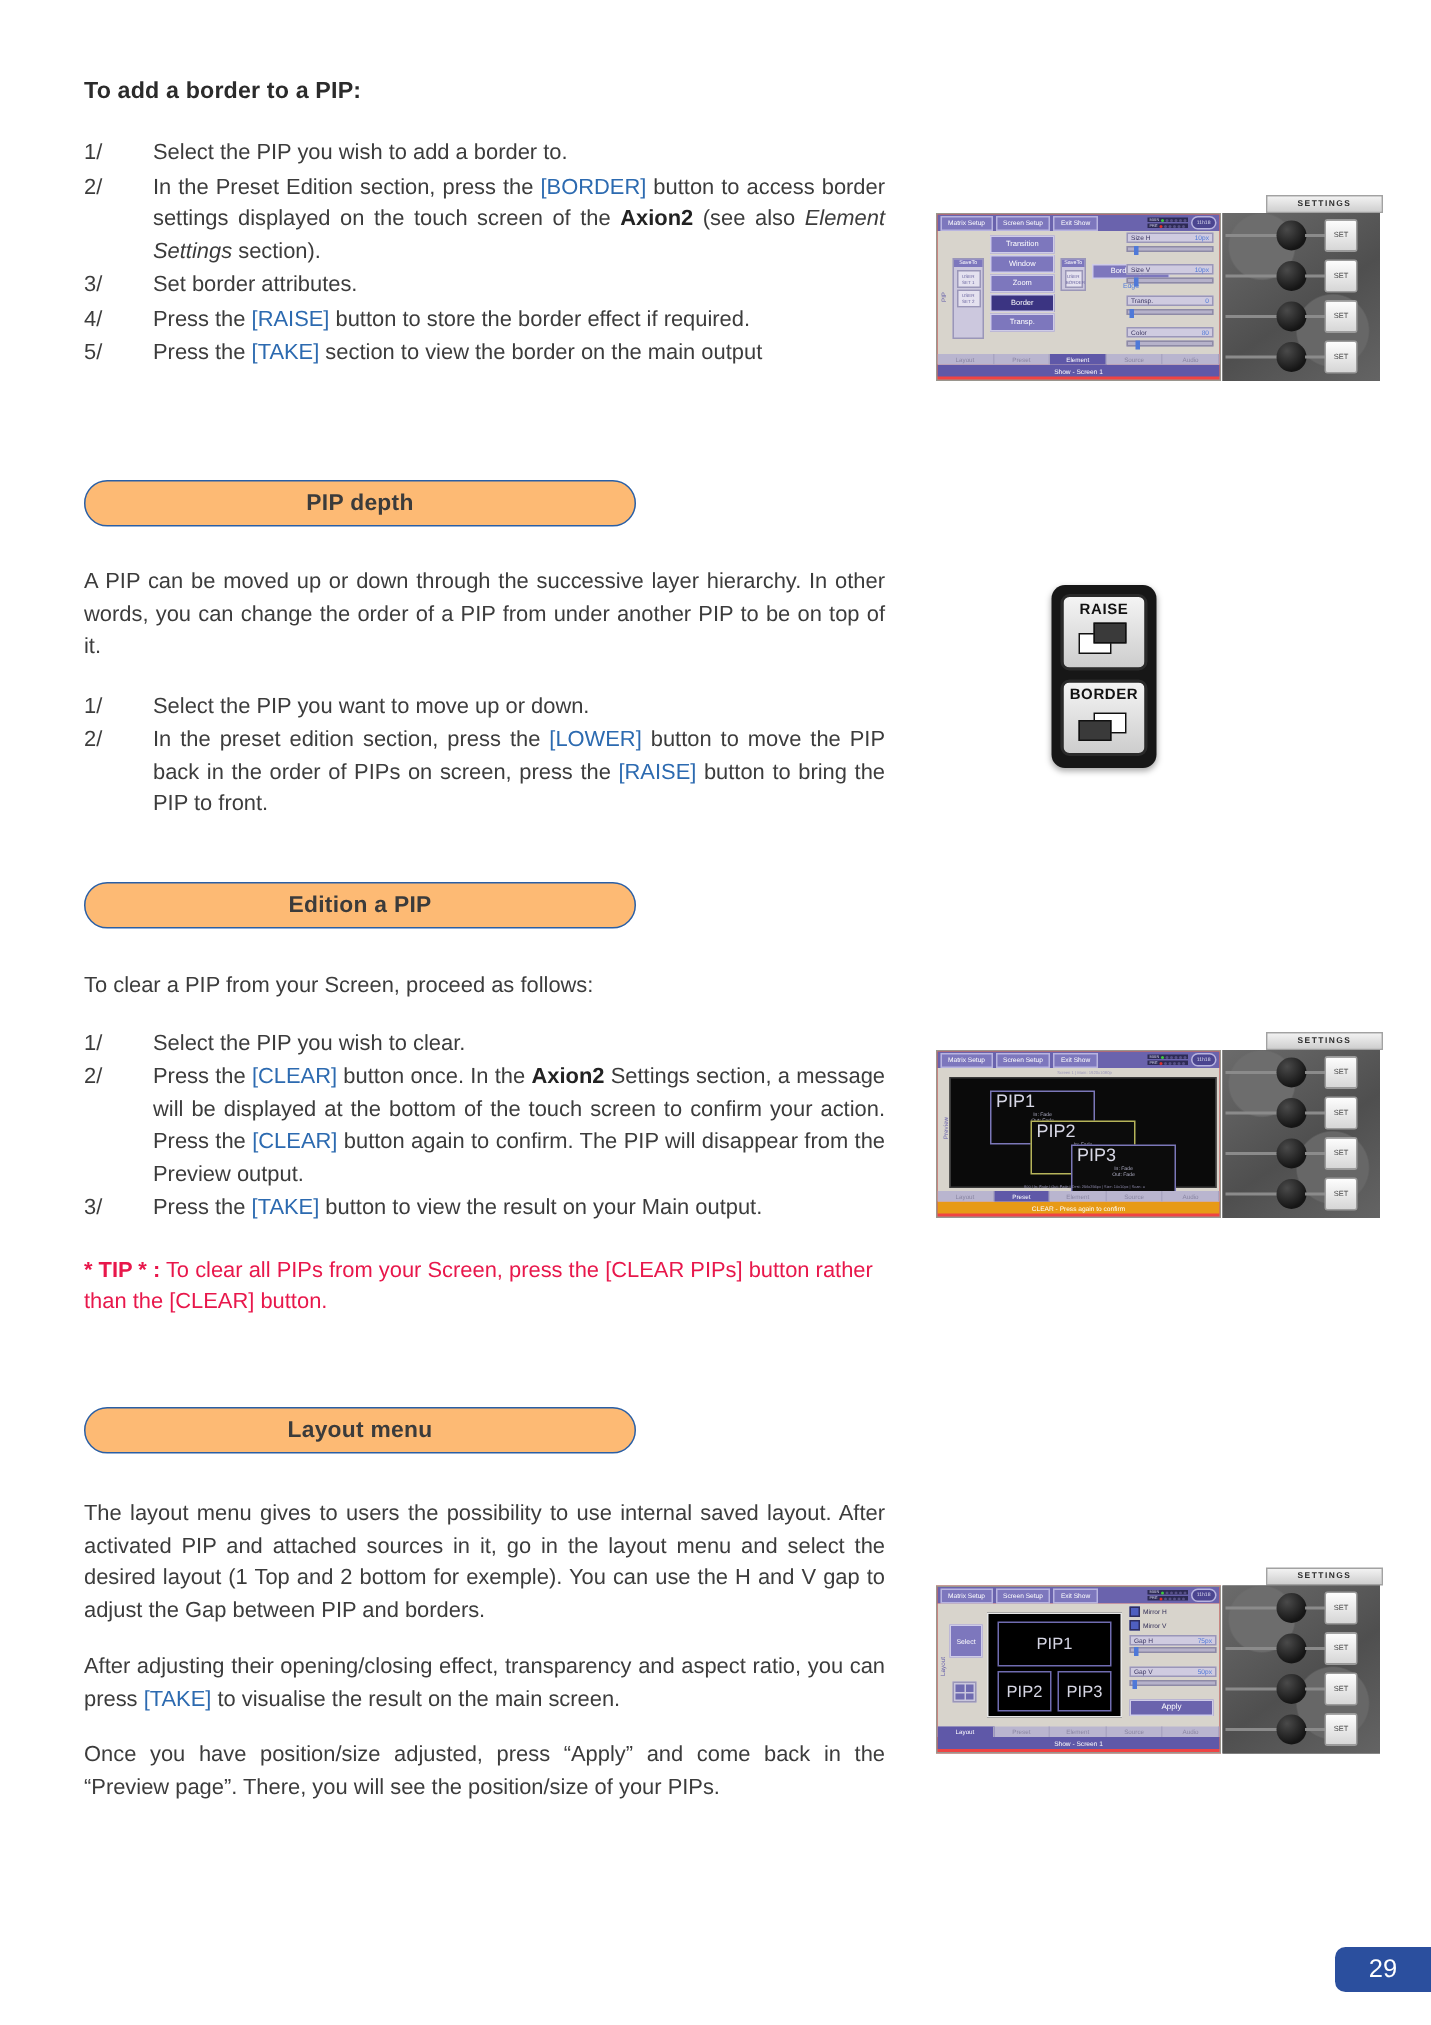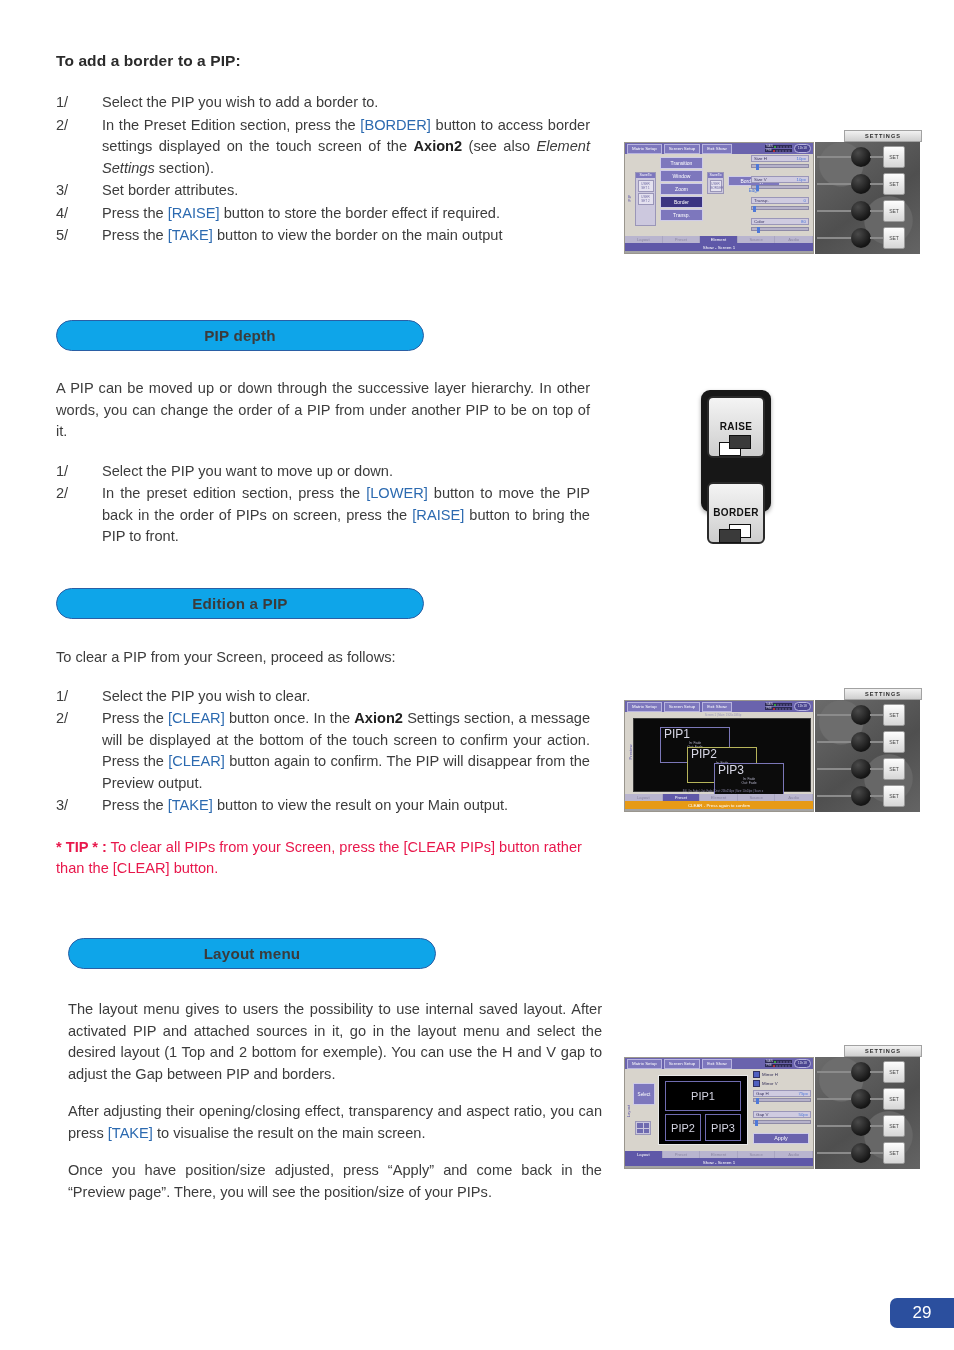--- a/index.html
+++ b/index.html
@@ -73,21 +73,21 @@
   
   .pill {
     box-sizing: border-box;
     width: 368px;
     height: 31px;
     border: 1.6px solid #2a5fa5;
     border-radius: 16px;
     display: flex;
     align-items: center;
     justify-content: center;
-    background: #0ea5e9;
+    background: #fdba74;
   }
   .pill span {
     font-size: 15.2px;
     font-weight: bold;
     color: #3b3b3b;
     letter-spacing: .2px;
   }
 
   .tip {
     font-size: 14.6px;
@@ -120,21 +120,21 @@
     height: 126px;
   }
 
   
   .ts {
     position: absolute;
     left: 2px;
     top: 12px;
     width: 190px;
     height: 112px;
-    background: #a3a3a3;
+    background: #ef4444;
     border: 1px solid #9a968e;
     box-sizing: border-box;
     overflow: hidden;
     font-size: 4.6px;
     color: #ffffff;
   }
   .ts-top {
     height: 11px;
     background: #6a63ad;
     display: flex;
@@ -486,30 +486,30 @@
     width: 70px;
     height: 122px;
     background: #171717;
     border-radius: 9px;
     box-shadow: 0 2px 4px rgba(0,0,0,.35);
     padding: 6px;
     box-sizing: border-box;
   }
   .rl-key {
     position: relative;
-    height: 62px;
-    margin-bottom: 24px;
+    height: 51px;
+    margin-bottom: 6px;
     background: linear-gradient(#f4f4f4, #cdcdcd);
     border: 2px solid #2a2a2a;
     border-radius: 6px;
     box-sizing: border-box;
     display: flex;
     flex-direction: column;
     align-items: center;
-    justify-content: flex-end;
+    justify-content: flex-start;
     padding-top: 3px;
   }
   .rl-key .lbl {
     font-size: 10px;
     font-weight: bold;
     color: #111;
     letter-spacing: .4px;
   }
   .rl-glyph {
     position: relative;
@@ -557,21 +557,21 @@
           <div class="step">
             <div class="num">3/</div>
             <div class="body nojust"><span>Set border attributes.</span></div>
           </div>
           <div class="step">
             <div class="num">4/</div>
             <div class="body"><span>Press the </span><span class="btnref">[RAISE]</span><span> button to store the border effect if required.</span></div>
           </div>
           <div class="step">
             <div class="num">5/</div>
-            <div class="body"><span>Press the </span><span class="btnref">[TAKE]</span><span> button to view the border on the main output</span></div>
+            <div class="body"><span>Press the </span><span class="btnref">[TAKE]</span><span> section to view the border on the main output</span></div>
           </div>
         </div>
     </div>
 
     <div style="position:absolute; top:320px; left:0; width:534px;">
       <div class="pill">
         <span>PIP depth</span>
       </div>
       <p class="para" style="margin-top:27px;">A PIP can be moved up or down through the successive layer hierarchy. In other words, you can change the order of a PIP from under another PIP to be on top of it.</p>
       <div class="steps" style="margin-top:18px;">
@@ -603,21 +603,21 @@
           <div class="step">
             <div class="num">3/</div>
             <div class="body"><span>Press the </span><span class="btnref">[TAKE]</span><span> button to view the result on your Main output.</span></div>
           </div>
         </div>
       <p class="tip" style="margin-top:20px;">
         <b>* TIP * :</b><span> To clear all PIPs from your Screen, press the [CLEAR PIPs] button rather than the [CLEAR] button.</span>
       </p>
     </div>
 
-    <div style="position:absolute; top:938px; left:0; width:534px;margin-left:12px;">
+    <div style="position:absolute; top:938px; left:0; width:534px;">
       <div class="pill">
         <span>Layout menu</span>
       </div>
       <p class="para" style="margin-top:30px;">The layout menu gives to users the possibility to use internal saved layout. After activated PIP and attached sources in it, go in the layout menu and select the desired layout (1 Top and 2 bottom for exemple). You can use the H and V gap to adjust the Gap between PIP and borders.</p>
       <p class="para" style="margin-top:16px;"><span>After adjusting their opening/closing effect, transparency and aspect ratio, you can press </span><span class="btnref">[TAKE]</span><span> to visualise the result on the main screen.</span></p>
       <p class="para" style="margin-top:16px;">Once you have position/size adjusted, press “Apply” and come back in the “Preview page”. There, you will see the position/size of your PIPs.</p>
     </div>
   </div>
 
   <div class="fig" style="left:622px; top:130px;">

